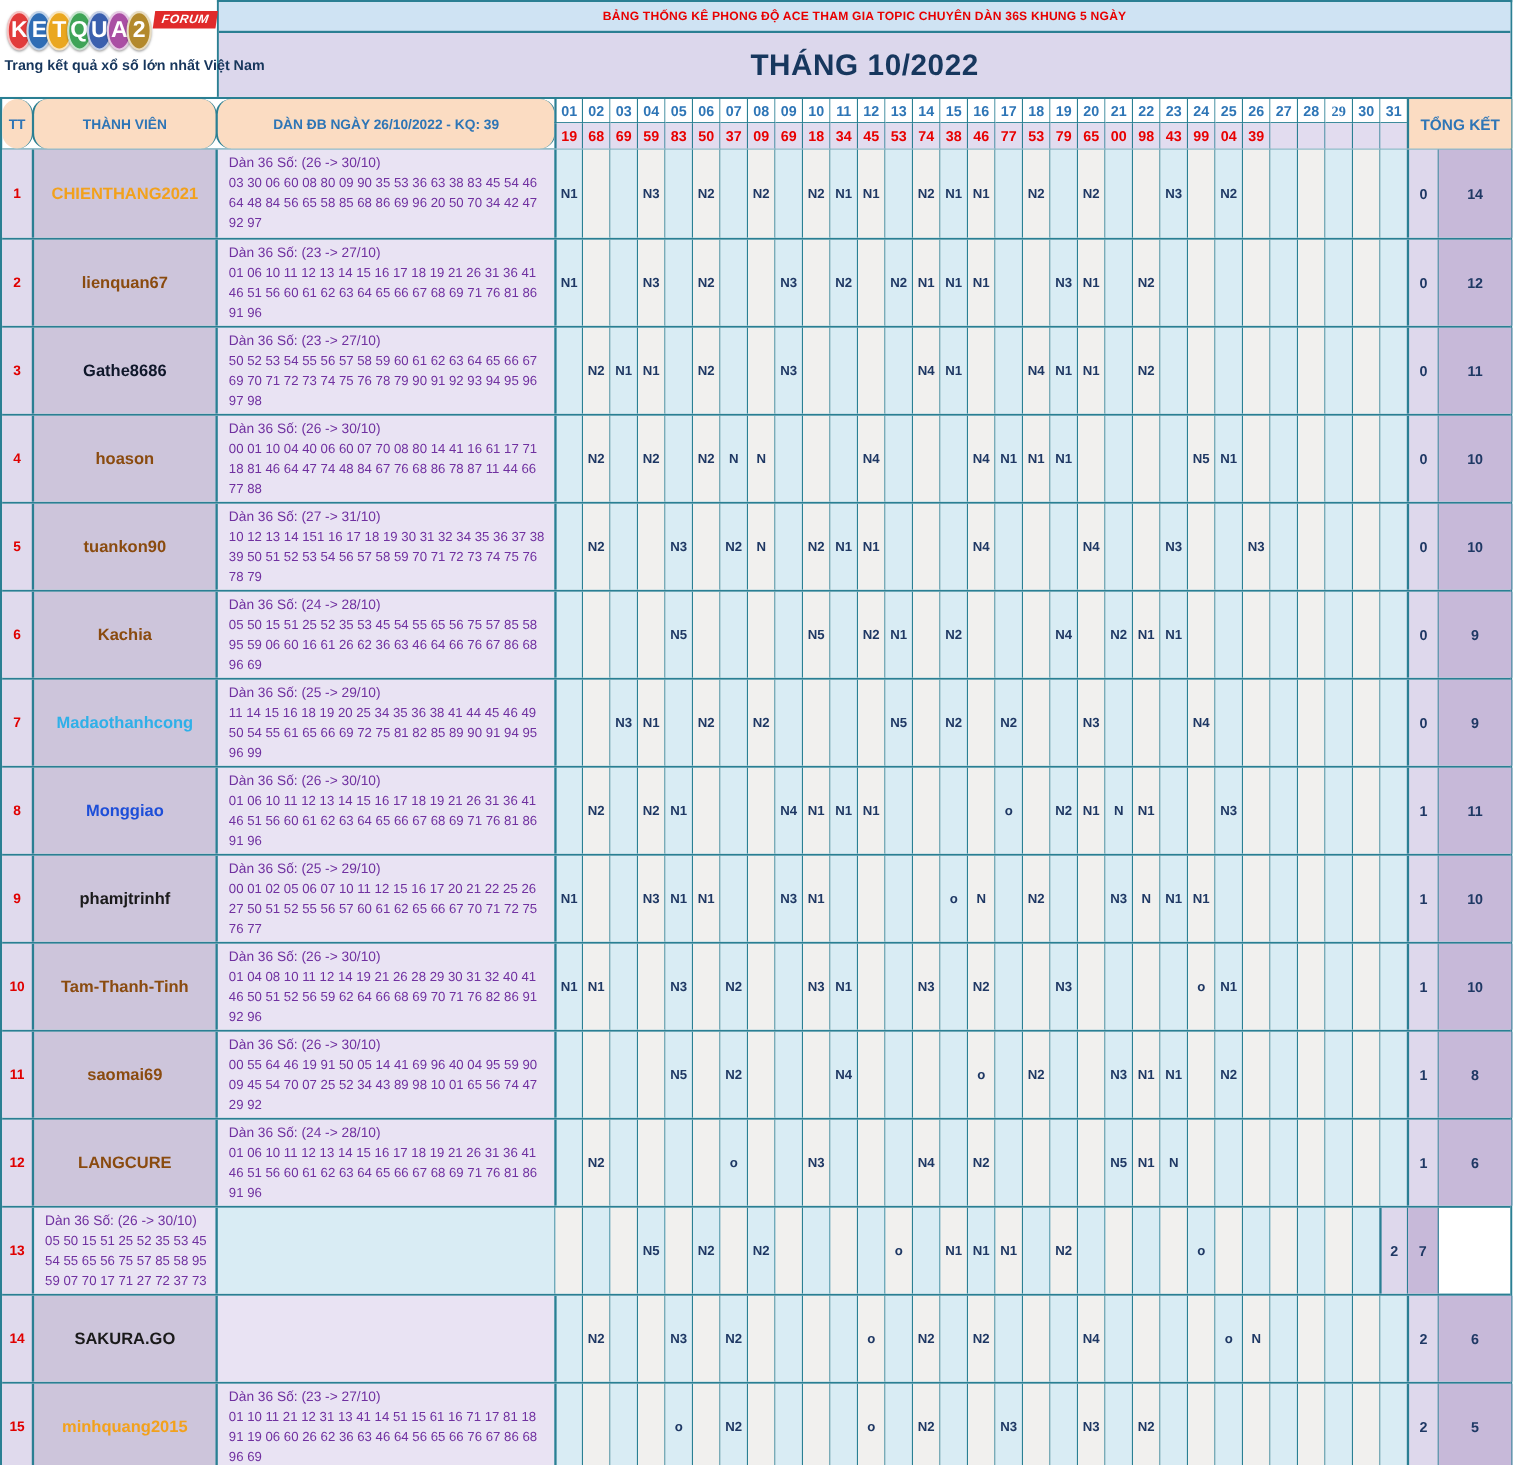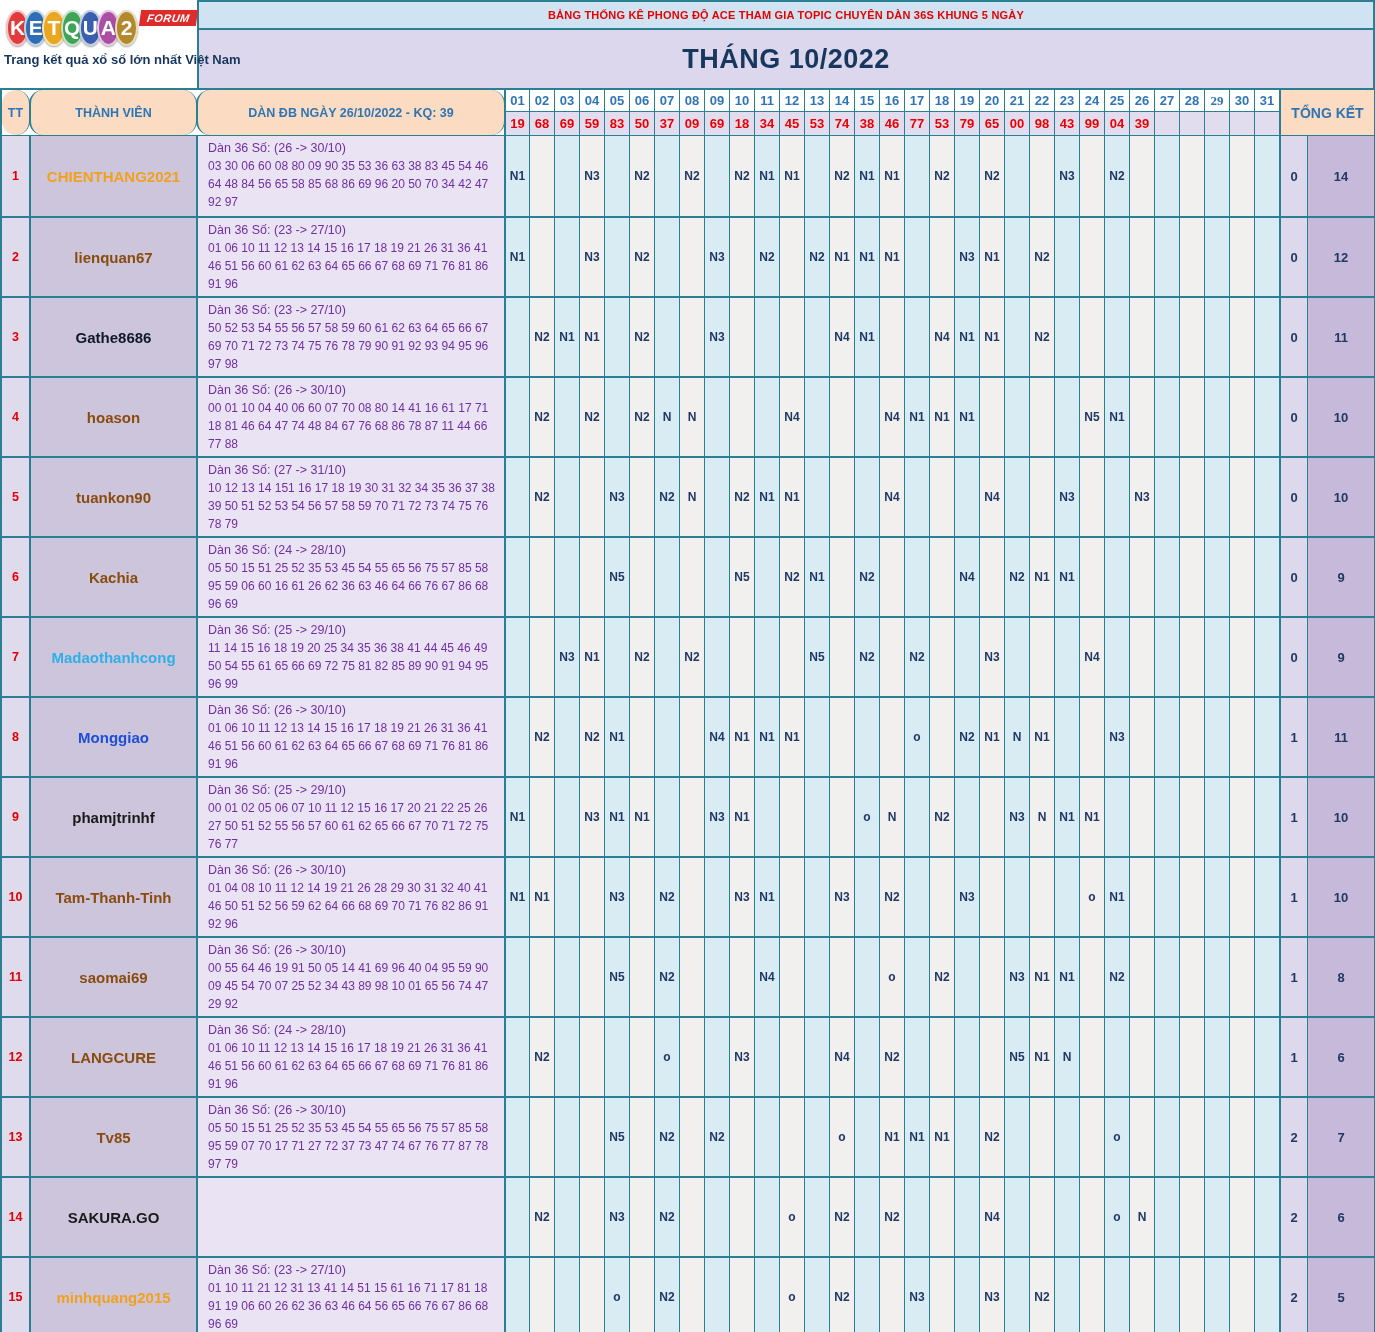--- a/index.html
+++ b/index.html
@@ -646,23 +646,20 @@
           <div class="c dcol c-odd"></div>
           <div class="c dcol c-even"></div>
           <div class="c dcol c-odd"></div>
           <div class="c dcol c-even"></div>
           <div class="c dcol c-odd"></div>
           <div class="c tot1 bl2">1</div>
           <div class="c tot2">6</div>
         </div>
         <div class="g trow">
           <div class="c tt">13</div>
-          <div class="c member bl2">
-            <span style="color: rgb(138, 75, 15);">Tv85</span>
-          </div>
           <div class="c dan bl2">
             <div class="t">Dàn 36 Số: (26 -&gt; 30/10)</div>
             <div>05 50 15 51 25 52 35 53 45 54 55 65 56 75 57 85 58 95 59 07 70 17 71 27 72 37 73 47 74 67 76 77 87 78 97 79</div>
           </div>
           <div class="c dcol c-odd bl2"></div>
           <div class="c dcol c-even"></div>
           <div class="c dcol c-odd"></div>
           <div class="c dcol c-even"></div>
           <div class="c dcol c-odd">N5</div>
           <div class="c dcol c-even"></div>

